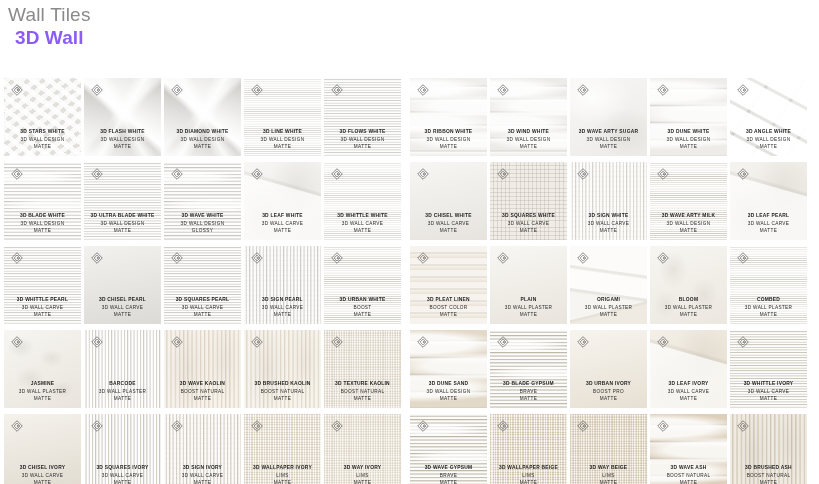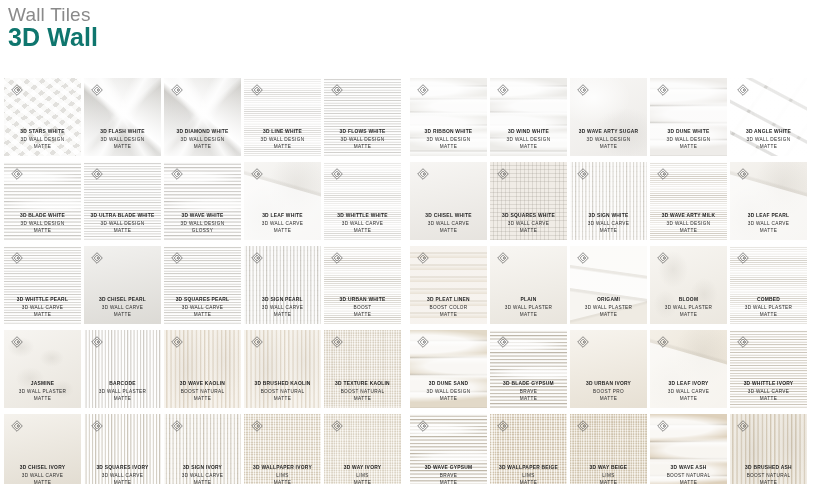--- a/index.html
+++ b/index.html
@@ -21,22 +21,22 @@
   .header { position: absolute; left: 8px; top: 4px; }
   .header-category {
     font-size: 19px;
     color: #8a8a8a;
     font-weight: 400;
     line-height: 22px;
     letter-spacing: 0.2px;
     white-space: nowrap;
   }
   .header-title {
-    font-size: 25px;
-    color: #0f766e;
+    font-size: 19px;
+    color: #8b5cf6;
     font-weight: bold;
     line-height: 23px;
     letter-spacing: 0.1px;
     white-space: nowrap;
     text-align: center;
   }
 
   
   .grid {
     position: absolute;

